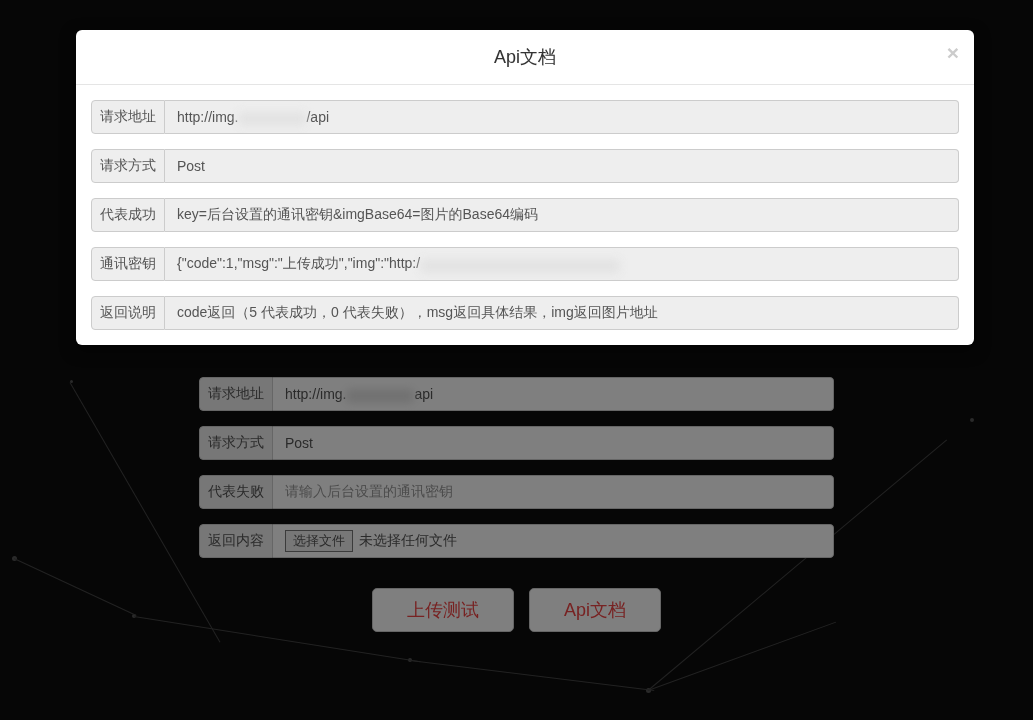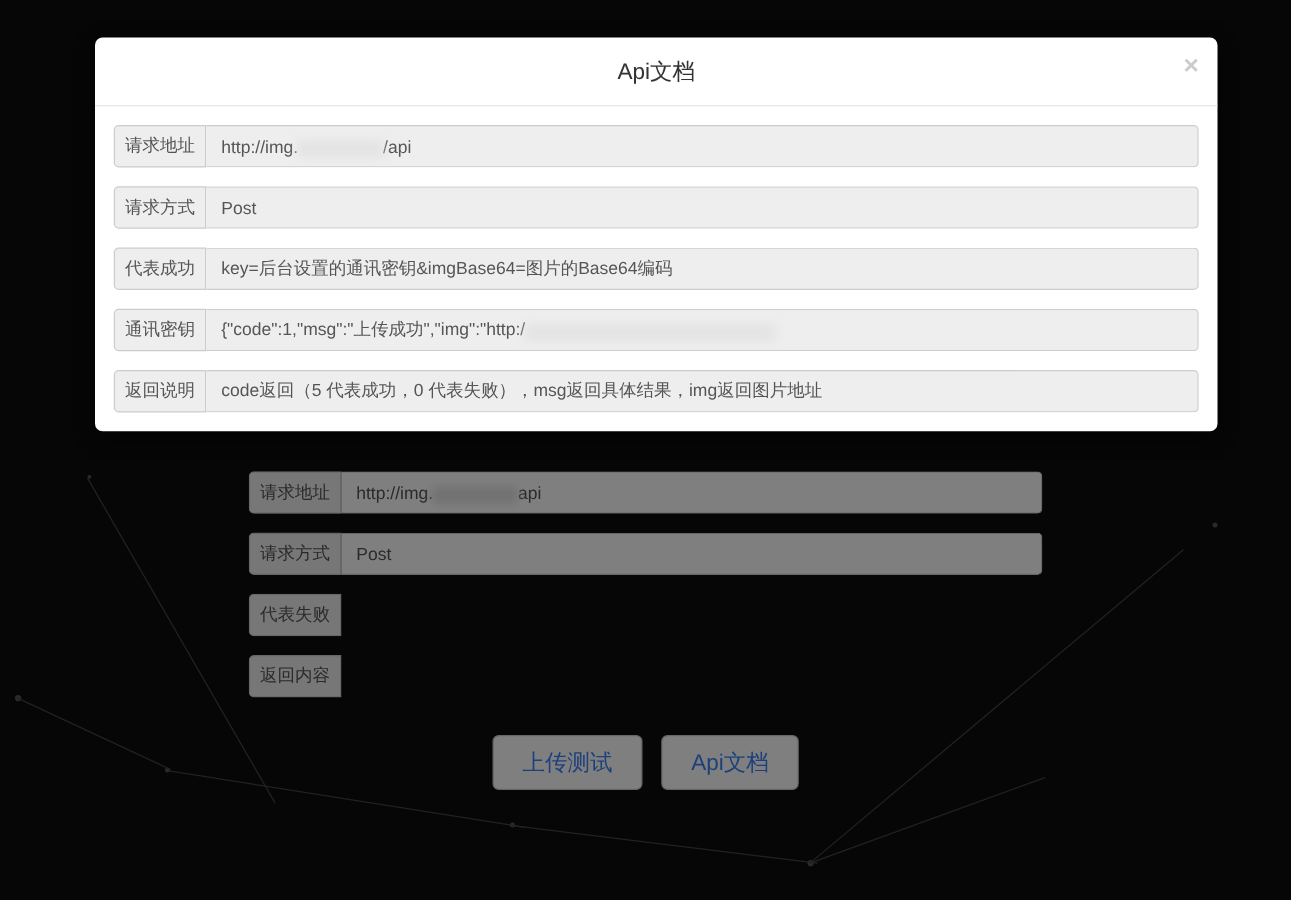--- a/index.html
+++ b/index.html
@@ -63,22 +63,22 @@
       font-size: 13px;
       margin-right: 6px;
     }
     .bg-buttons {
       display: flex; justify-content: center; gap: 15px;
       margin-top: 30px;
     }
     .bg-btn {
       background: #fff;
       border: 1px solid #ccc;
-      color: #3b82f6;
-      padding: 9px 23px;
+      color: #ef4444;
+      padding: 9px 34px;
       font-size: 18px;
       border-radius: 5px;
       cursor: pointer;
     }
 
     
     .overlay {
       position: absolute; inset: 0;
       background: rgba(0,0,0,0.5);
       z-index: 10;
@@ -185,23 +185,30 @@
         <span class="blur" style="width:68px;"></span>
         <span>api</span>
     </div>
   </div>
   <div class="bg-row">
     <div class="bg-label">请求方式</div>
     <div class="bg-field">Post</div>
   </div>
   <div class="bg-row">
     <div class="bg-label">代表失败</div>
+    <div class="bg-field placeholder">请输入后台设置的通讯密钥</div>
   </div>
   <div class="bg-row">
     <div class="bg-label">返回内容</div>
+    <div class="bg-field">
+      <span class="bg-file-inner">
+        <span class="bg-file-btn">选择文件</span>
+        <span>未选择任何文件</span>
+      </span>
+    </div>
   </div>
   <div class="bg-buttons">
     <button class="bg-btn">上传测试</button>
     <button class="bg-btn">Api文档</button>
   </div>
 </div>
 
 <div class="overlay"></div>
 
 <div class="modal">

